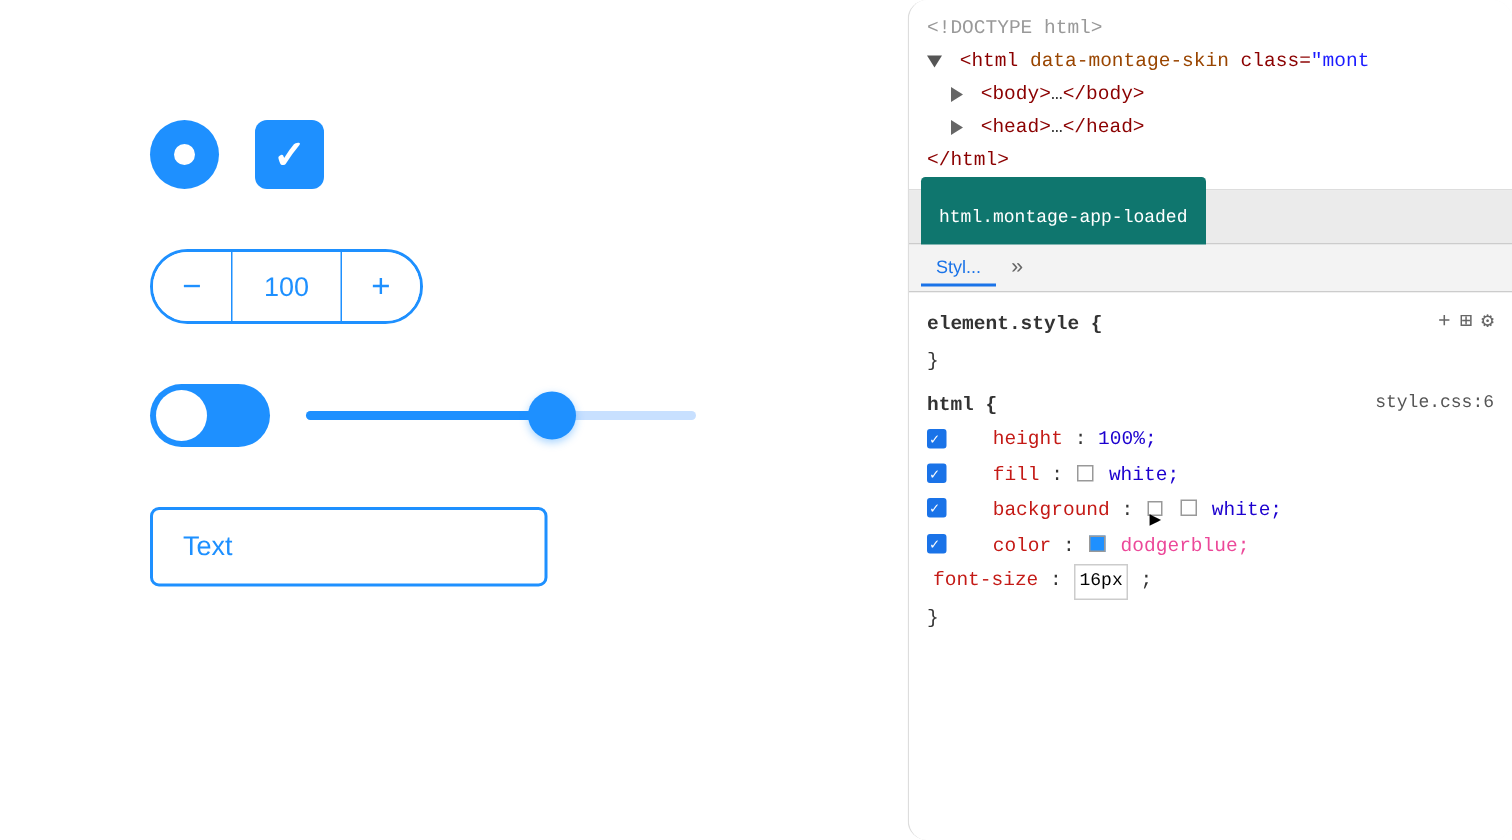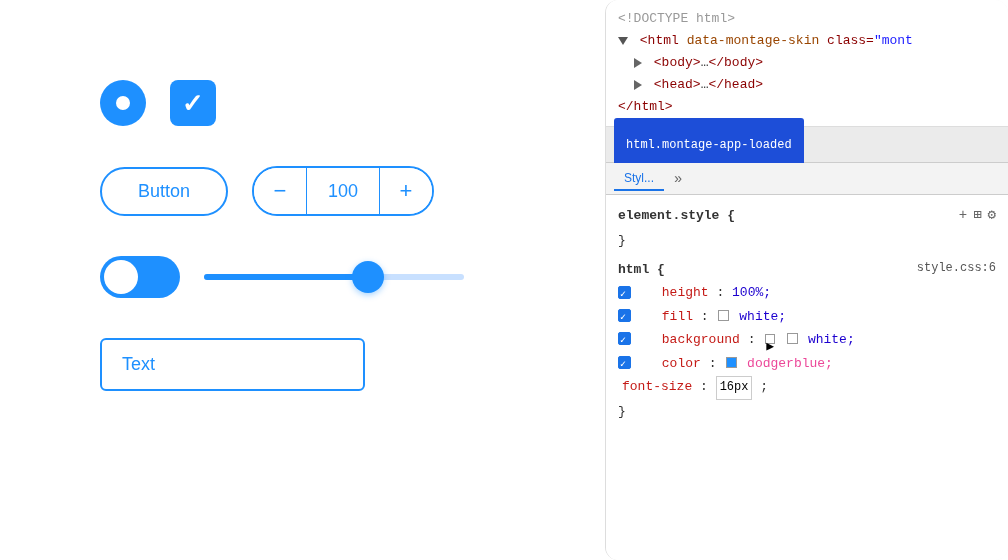--- a/index.html
+++ b/index.html
@@ -222,21 +222,21 @@
     .devtools-tabs {
       background: #ebebeb;
       border-bottom: 1px solid #ccc;
       padding: 0 8px;
       display: flex;
       align-items: center;
       gap: 2px;
       height: 36px;
     }
     .devtools-selected-element {
-      background: #1d4ed8;
+      background: #0f766e;
       color: white;
       padding: 20px 12px;
       border-radius: 3px;
       font-size: 12px;
       font-family: 'Courier New', monospace;
     }
 
     .devtools-tab-bar {
       display: flex;
       align-items: center;
@@ -365,21 +365,20 @@
   <div class="row">
     <div class="radio-btn">
       <div class="radio-inner"></div>
     </div>
     <div class="checkbox-btn">
       <span class="checkbox-check">✓</span>
     </div>
   </div>
 
   <div class="row">
-    <button class="ui-button">Button</button>
     <div class="number-stepper">
       <button class="stepper-btn">−</button>
       <div class="stepper-divider"></div>
       <span class="stepper-value">100</span>
       <div class="stepper-divider"></div>
       <button class="stepper-btn">+</button>
     </div>
   </div>
 
   <div class="row">

